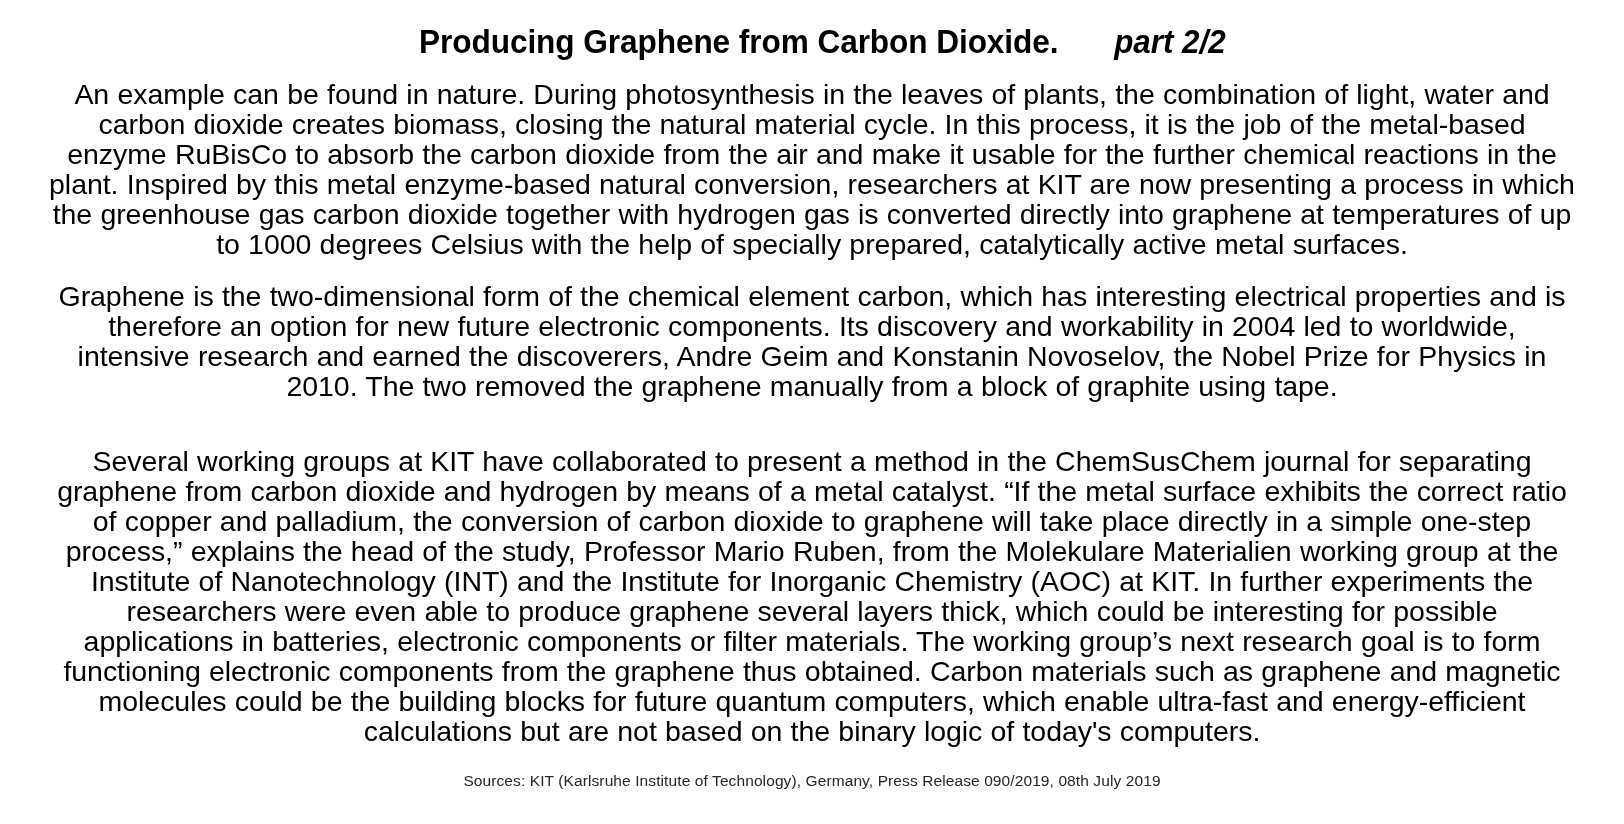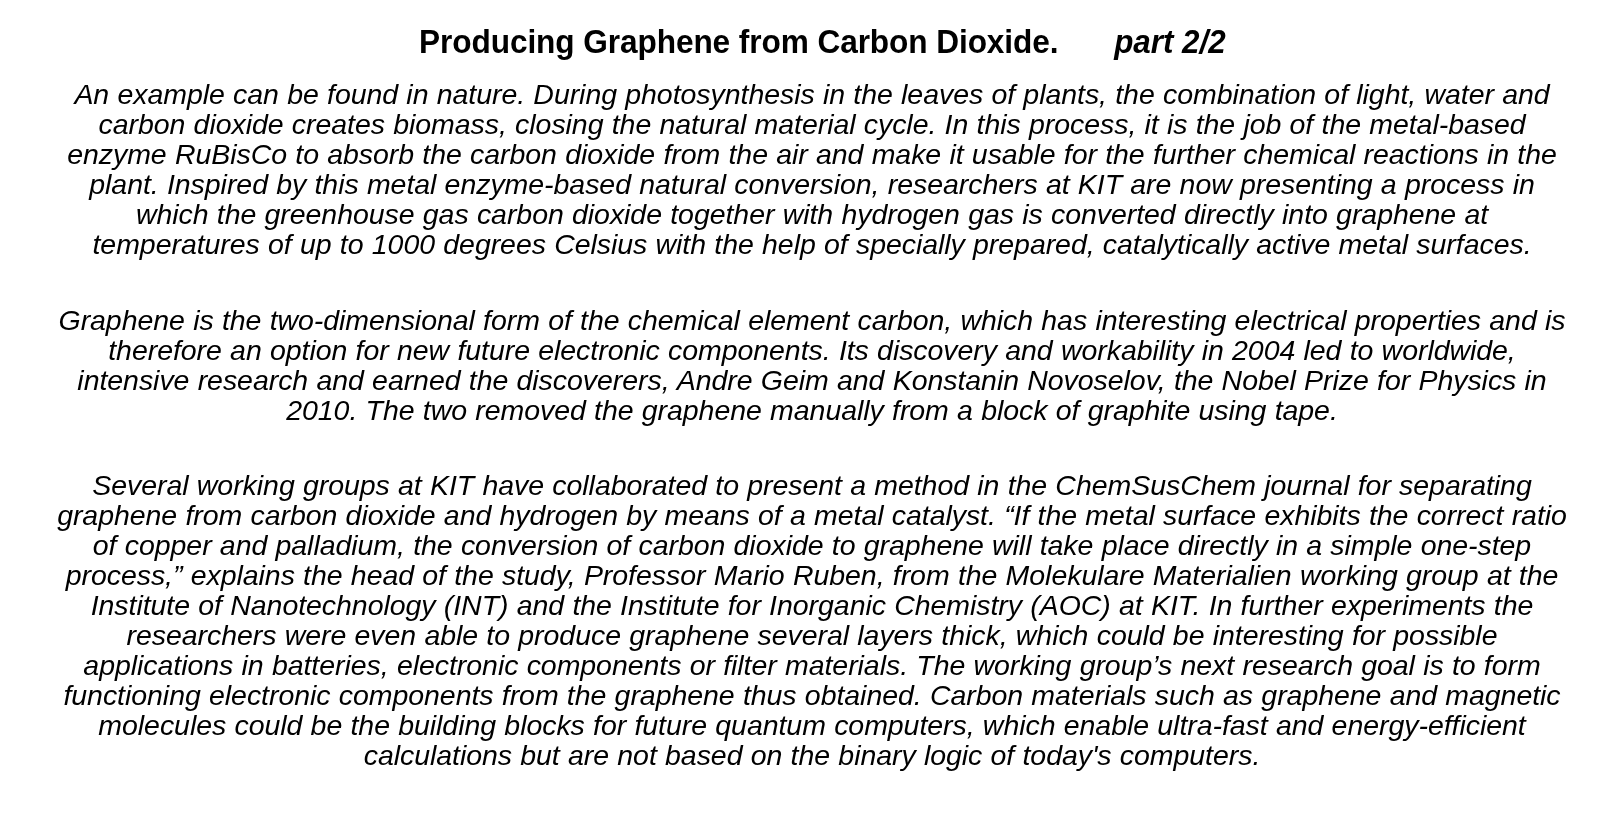--- a/index.html
+++ b/index.html
@@ -50,33 +50,32 @@
     padding-left: 30px;
     display: inline-block;
     transform: scaleX(0.95);
     transform-origin: center;
   }
 
   
   .body-wrap {
     padding: 0 49px;
     margin-top: 18px;
-    font-style: italic;
   }
   p.para {
     text-align: center;
     font-size: 28.5px;
     line-height: 1.0;
     margin: 0;
     color: #000000;
     letter-spacing: -0.05px;
     word-spacing: 0.4px;
   }
   p.para.p1 { margin-top: 14px; }
-  p.para.p2 { margin-top: 46px; }
+  p.para.p2 { margin-top: 22px; }
   p.para.p3 { margin-top: 45px; }
 
   
   p.para { line-height: 30px; }
 
   
   .sources {
     text-align: center;
     margin-top: 26px;
     font-family: "Liberation Sans Narrow", "Liberation Sans", sans-serif;
@@ -96,16 +95,17 @@
   </div>
 
   <div class="body-wrap">
 
     <p class="para p1">An example can be found in nature. During photosynthesis in the leaves of plants, the combination of light, water and carbon dioxide creates biomass, closing the natural material cycle. In this process, it is the job of the metal-based enzyme RuBisCo to absorb the carbon dioxide from the air and make it usable for the further chemical reactions in the plant. Inspired by this metal enzyme-based natural conversion, researchers at KIT are now presenting a process in which the greenhouse gas carbon dioxide together with hydrogen gas is converted directly into graphene at temperatures of up to 1000 degrees Celsius with the help of specially prepared, catalytically active metal surfaces.</p>
 
     <p class="para p2">Graphene is the two-dimensional form of the chemical element carbon, which has interesting electrical properties and is therefore an option for new future electronic components. Its discovery and workability in 2004 led to worldwide, intensive research and earned the discoverers, Andre Geim and Konstanin Novoselov, the Nobel Prize for Physics in 2010. The two removed the graphene manually from a block of graphite using tape.</p>
 
     <p class="para p3">Several working groups at KIT have collaborated to present a method in the ChemSusChem journal for separating graphene from carbon dioxide and hydrogen by means of a metal catalyst. “If the metal surface exhibits the correct ratio of copper and palladium, the conversion of carbon dioxide to graphene will take place directly in a simple one-step process,” explains the head of the study, Professor Mario Ruben, from the Molekulare Materialien working group at the Institute of Nanotechnology (INT) and the Institute for Inorganic Chemistry (AOC) at KIT. In further experiments the researchers were even able to produce graphene several layers thick, which could be interesting for possible applications in batteries, electronic components or filter materials. The working group’s next research goal is to form functioning electronic components from the graphene thus obtained. Carbon materials such as graphene and magnetic molecules could be the building blocks for future quantum computers, which enable ultra-fast and energy-efficient calculations but are not based on the binary logic of today's computers.</p>
 
+    <div class="sources">Sources: KIT (Karlsruhe Institute of Technology), Germany, Press Release 090/2019, 08th July 2019</div>
 
   </div>
 
 </div>
 
 </body></html>

